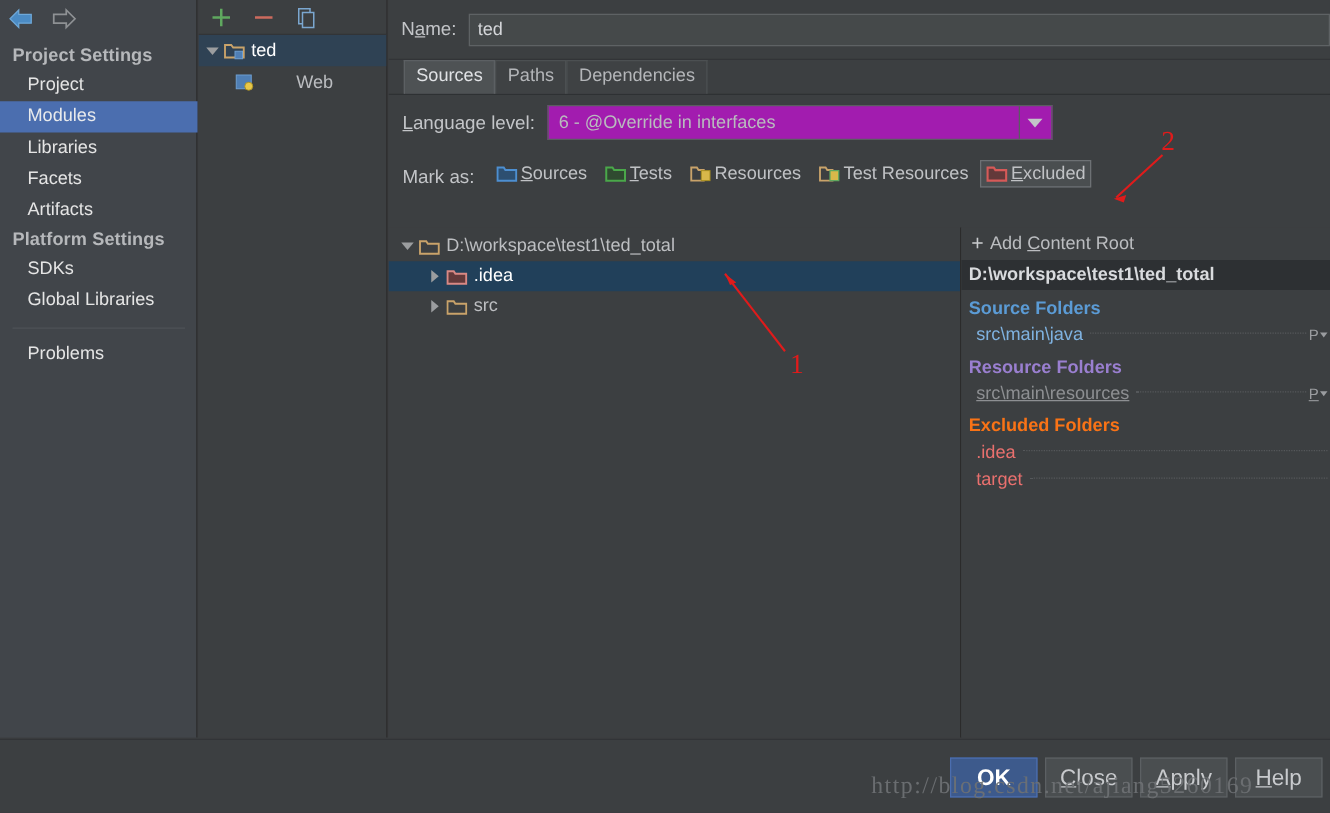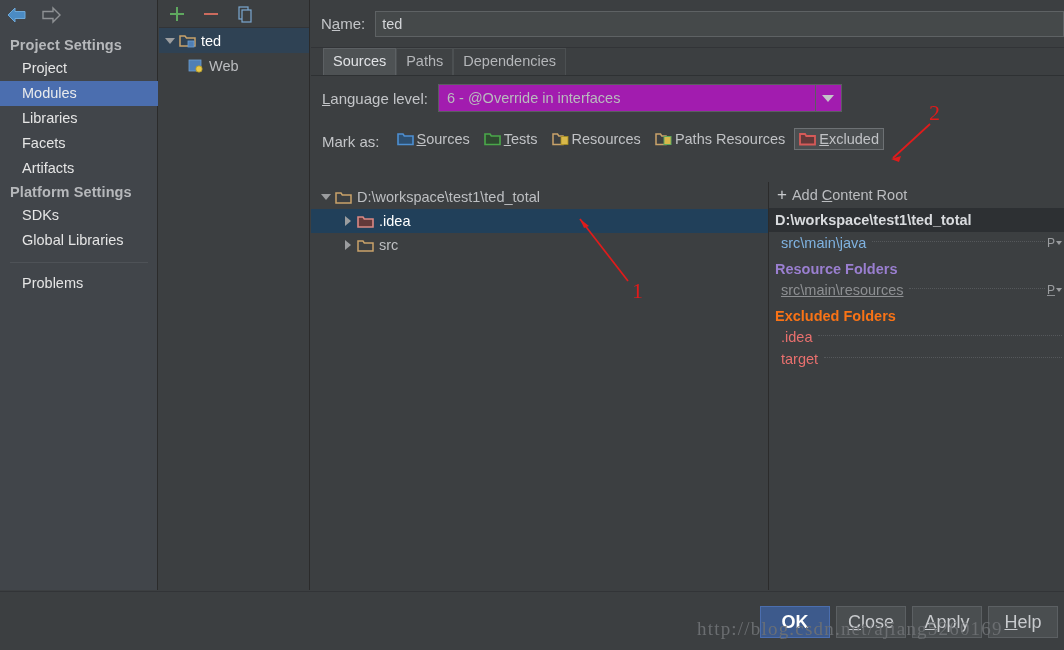--- a/index.html
+++ b/index.html
@@ -375,21 +375,21 @@
     <div class="mod-row sel">
       <span class="tri">
           <span class="tri-d"></span>
         </span>
       <svg class="ic" viewBox="0 0 17 15">
         <path d="M1 3 L6 3 L7.5 5 L16 5 L16 13 L1 13 Z" fill="none" stroke="#c9a36a" stroke-width="1.5"></path>
         <rect x="9" y="8" width="6" height="6" fill="#4f7fb5" stroke="#6d9ed0" stroke-width=".8"></rect>
       </svg>
       <span>ted</span>
     </div>
-    <div class="mod-row" style="padding-left:28px;">
+    <div class="mod-row" style="padding-left:28px;gap:28px;">
       <svg class="ic" viewBox="0 0 17 15">
         <rect x="2" y="2" width="12" height="11" fill="#4f7fb5" stroke="#6d9ed0" stroke-width=".8"></rect>
         <circle cx="12" cy="11" r="3.2" fill="#e8c84a" stroke="#a88f20" stroke-width=".7"></circle>
       </svg>
       <span>Web</span>
     </div>
   </div>
 
   <div id="main">
 
@@ -437,21 +437,21 @@
           <rect x="9" y="4.5" width="7" height="8" fill="#d8b84a" stroke="#a88f20" stroke-width=".8"></rect>
         </svg>
         <span>Resources</span>
       </div>
 
       <div class="mark-btn">
         <svg class="mfolder" viewBox="0 0 17 14">
           <path d="M1 2 L5.5 2 L6.8 4 L11 4 L11 12.5 L1 12.5 Z" fill="none" stroke="#c9a36a" stroke-width="1.5"></path>
           <rect x="9" y="4.5" width="7" height="8" fill="#d8b84a" stroke="#5fa85f" stroke-width="1"></rect>
         </svg>
-        <span>Paths Resources</span>
+        <span>Test Resources</span>
       </div>
 
       <div class="mark-btn pressed">
         <svg class="mfolder" viewBox="0 0 17 14">
           <path d="M1 2 L6 2 L7.3 4 L16 4 L16 12.5 L1 12.5 Z" fill="#63393a" stroke="#d65a58" stroke-width="1.8"></path>
         </svg>
         <span><u>E</u>xcluded</span>
       </div>
     </div>
 
@@ -490,20 +490,21 @@
       </div>
 
       <div id="details">
         <div id="add-root">
           <span id="plus-sign">+</span>
           <span>Add <u>C</u>ontent Root</span>
         </div>
 
         <div id="root-header">D:\workspace\test1\ted_total</div>
 
+        <div class="sec-title src">Source Folders</div>
         <div class="sec-item src">
           <span class="nm">src\main\java</span>
           <span class="dots"></span>
           <span class="pkg-pref">
             <span>P</span>
               <span class="car"></span>
           </span>
         </div>
 
         <div class="sec-title res">Resource Folders</div>

